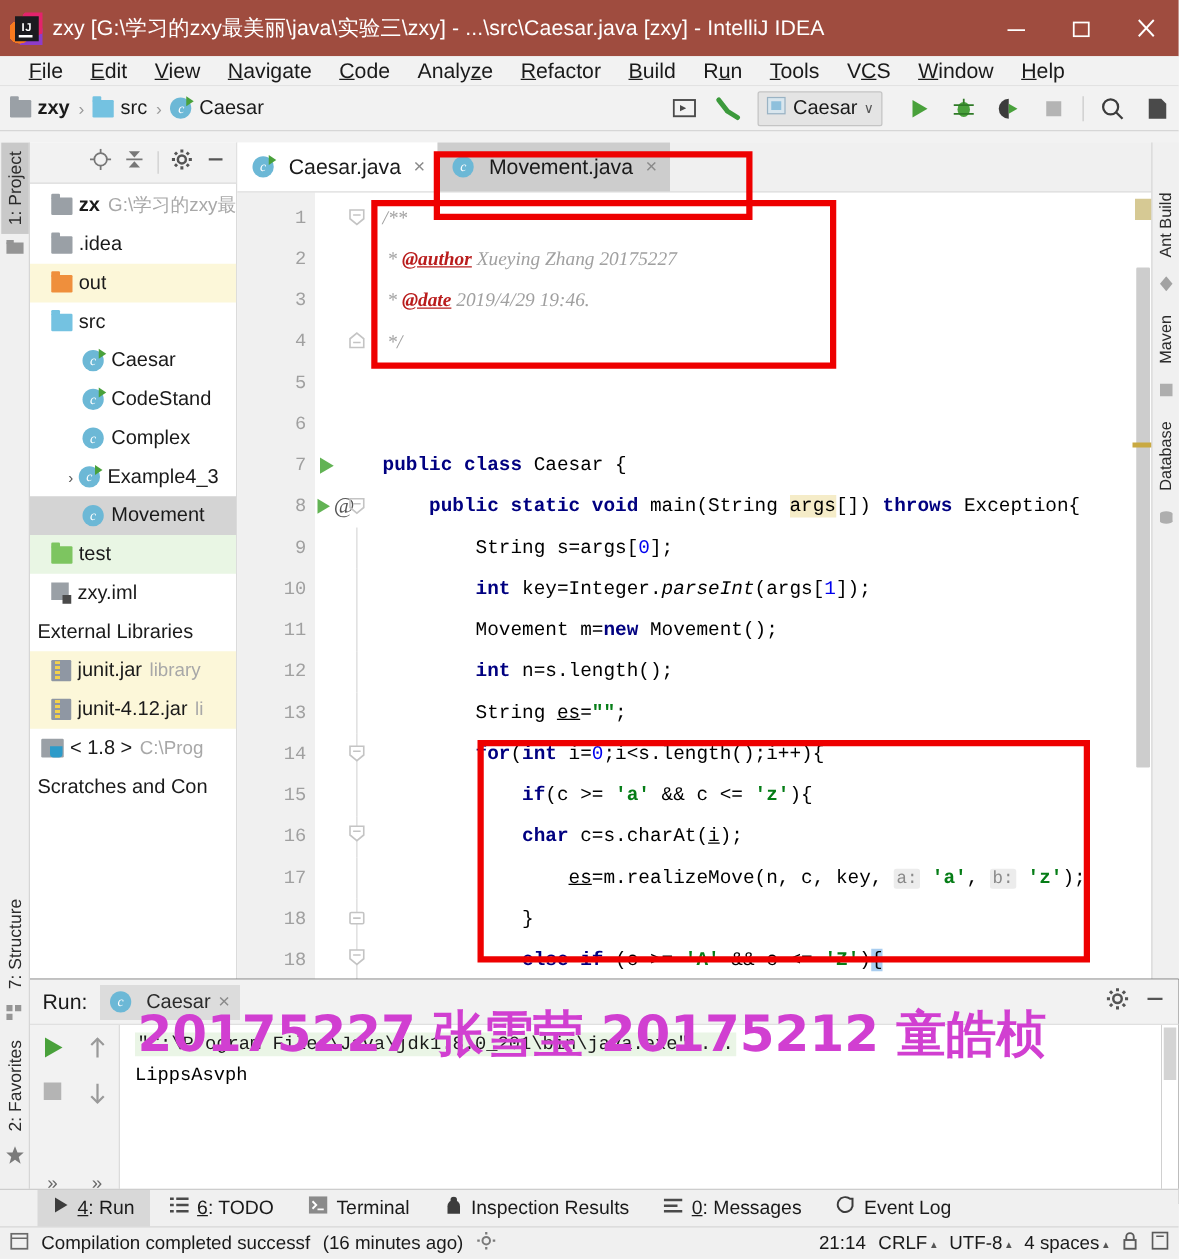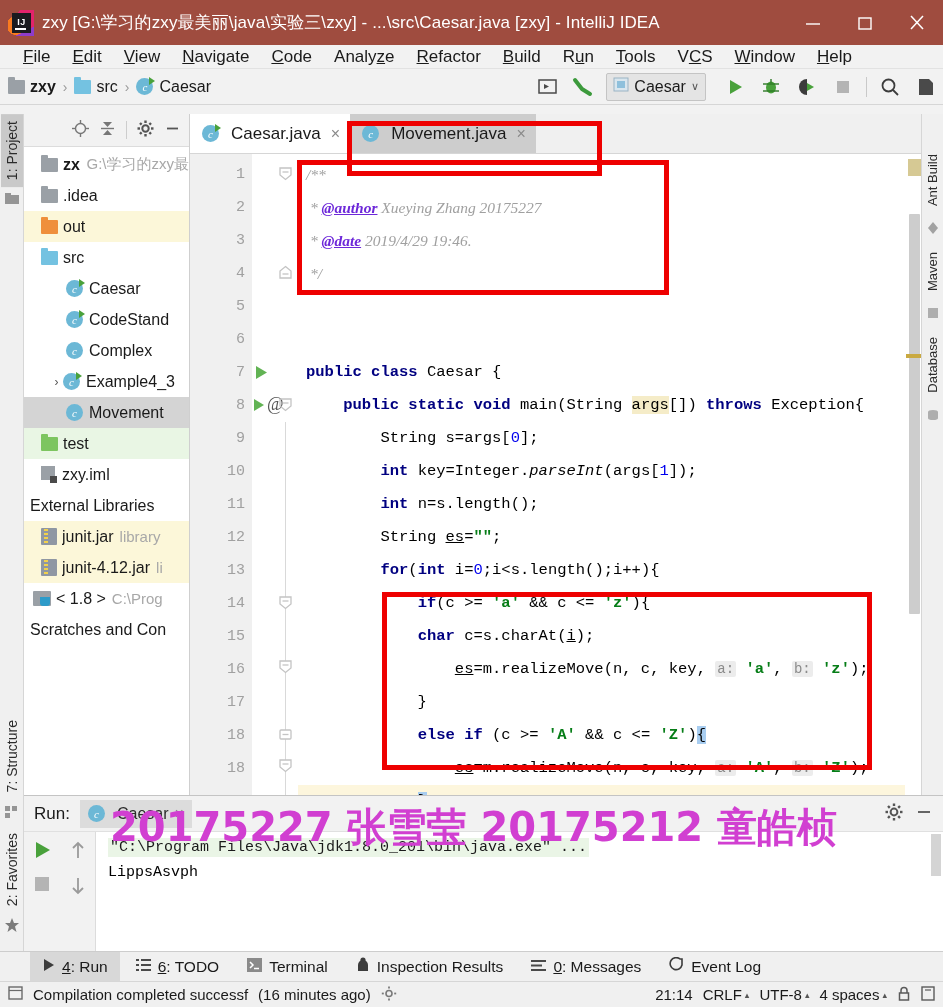--- a/index.html
+++ b/index.html
@@ -167,21 +167,21 @@
   .code {
     flex: 1 1 auto; background: #fff; padding-top: 4px; position: relative;
     font-family: "Liberation Mono", monospace; font-size: 15.5px; overflow: hidden;
   }
   .cline { height: 33px; line-height: 33px; white-space: pre; padding-left: 8px; }
   .cline.cur { background: #fdf6dd; }
   .kw { color: #000080; font-weight: bold; }
   .str { color: #067d17; font-weight: bold; }
   .num { color: #0000ee; }
   .cmt { color: #a0a0a0; font-style: italic; font-family: "Liberation Serif", serif; }
-  .cmt b { color: #6d28d9; text-decoration: underline; font-style: italic; }
+  .cmt b { color: #b91c1c; text-decoration: underline; font-style: italic; }
   .hintp { background: #ececec; color: #8a8a8a; border-radius: 2px; padding: 0 2px; font-size: 14px;}
   .fieldu { text-decoration: underline; }
   .hl-args { background: #f5ecc8; }
   .selc { background: #a8cdf0; }
 
   .ed-scroll {
     width: 16px; background: #fff; flex:0 0 auto; position: relative; border-left: 1px solid #fff;
   }
   .ed-scroll .thumb { position:absolute; left:3px; top:60px; width:11px; height: 400px;
                       background:#cdcdcd; border-radius: 1px;}
@@ -196,21 +196,21 @@
 
   
   .right-rail {
     width: 22px; background: #f0f0f0; border-left: 1px solid #d6d6d6;
     display:flex; flex-direction: column; align-items:center; padding-top: 30px;
   }
   .right-rail .rail-tab { font-size: 13px; padding: 10px 2px; }
 
   
   .runpanel {
-    position: absolute; left: 24px; right: 0; bottom: 32px; height: 180px;
+    position: absolute; left: 24px; right: 0; bottom: 44px; height: 180px;
     background: #000000; border-top: 1px solid #c4c4c4; display:flex; flex-direction: column; justify-content: space-between;
   }
   .run-head {
     height: 36px; background: #f2f2f2; display:flex; align-items:center;
     padding-left: 10px; border-bottom: 1px solid #e0e0e0; position: relative;
   }
   .run-head .rlabel { font-size: 17px; color:#1a1a1a; margin-right: 10px; }
   .run-tab {
     height: 28px; background:#dcdcdc; display:flex; align-items:center; gap:6px;
     padding: 0 8px; font-size: 16px; color:#2b2b2b;
@@ -708,20 +708,21 @@
           <div class="cline"><span class="cmt">/**</span></div>
           <div class="cline"><span class="cmt"> * <b>@author</b><span> Xueying Zhang 20175227</span></span></div>
           <div class="cline"><span class="cmt"> * <b>@date</b><span> 2019/4/29 19:46.</span></span></div>
           <div class="cline"><span class="cmt"> <span>*/</span></span></div>
           <div class="cline"></div>
           <div class="cline"></div>
           <div class="cline"><span class="kw">public class</span> Caesar {</div>
           <div class="cline">    <span class="kw">public static void</span> main(String <span class="hl-args">args</span>[]) <span class="kw">throws</span> Exception{</div>
           <div class="cline">        String s=args[<span class="num">0</span>];</div>
           <div class="cline">        <span class="kw">int</span> key=Integer.<i>parseInt</i>(args[<span class="num">1</span>]);</div>
+          <div class="cline">        Movement m=<span class="kw">new</span> Movement();</div>
           <div class="cline">        <span class="kw">int</span> n=s.length();</div>
           <div class="cline">        String <span class="fieldu">es</span>=<span class="str">""</span>;</div>
           <div class="cline">        <span class="kw">for</span>(<span class="kw">int</span> i=<span class="num">0</span>;i&lt;s.length();i++){</div>
           <div class="cline">            <span class="kw">if</span>(c &gt;= <span class="str">'a'</span> &amp;&amp; c &lt;= <span class="str">'z'</span>){</div>
           <div class="cline">            <span class="kw">char</span> c=s.charAt(<span class="fieldu">i</span>);</div>
           <div class="cline">                <span class="fieldu">es</span>=m.realizeMove(n, c, key, <span class="hintp">a:</span> <span class="str">'a'</span>, <span class="hintp">b:</span> <span class="str">'z'</span>);</div>
           <div class="cline">            }</div>
           <div class="cline">            <span class="kw">else if</span> (c &gt;= <span class="str">'A'</span> &amp;&amp; c &lt;= <span class="str">'Z'</span>)<span class="selc">{</span></div>
           <div class="cline">                <span class="fieldu">es</span>=m.realizeMove(n, c, key, <span class="hintp">a:</span> <span class="str">'A'</span>, <span class="hintp">b:</span> <span class="str">'Z'</span>);</div>
           <div class="cline cur">            <span class="selc">}</span></div>

